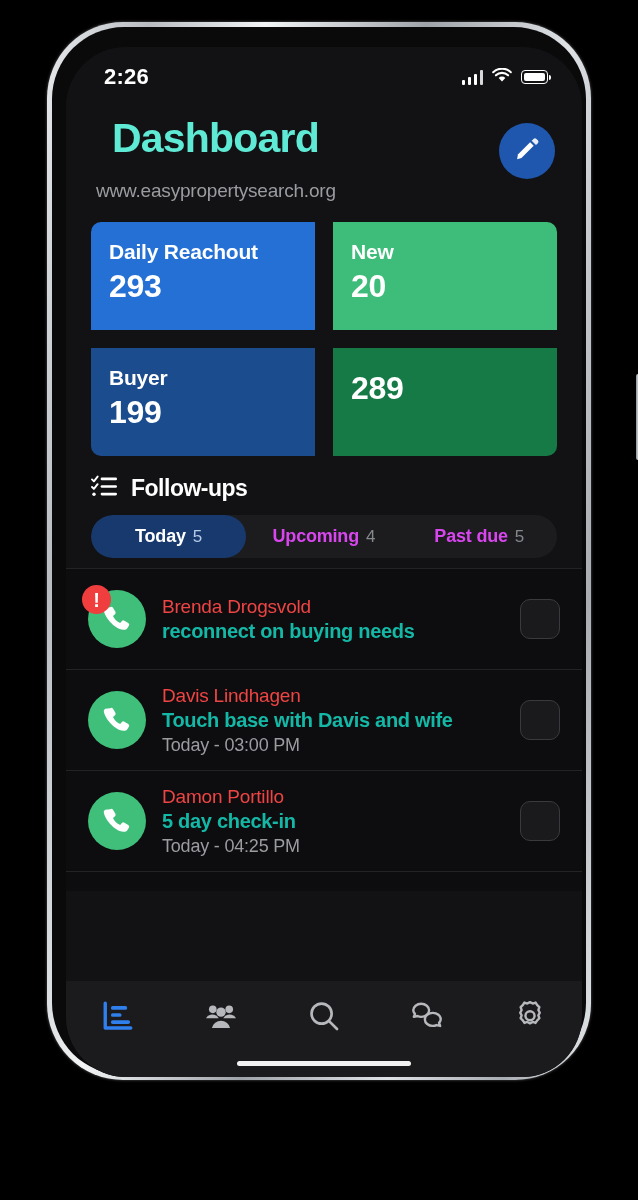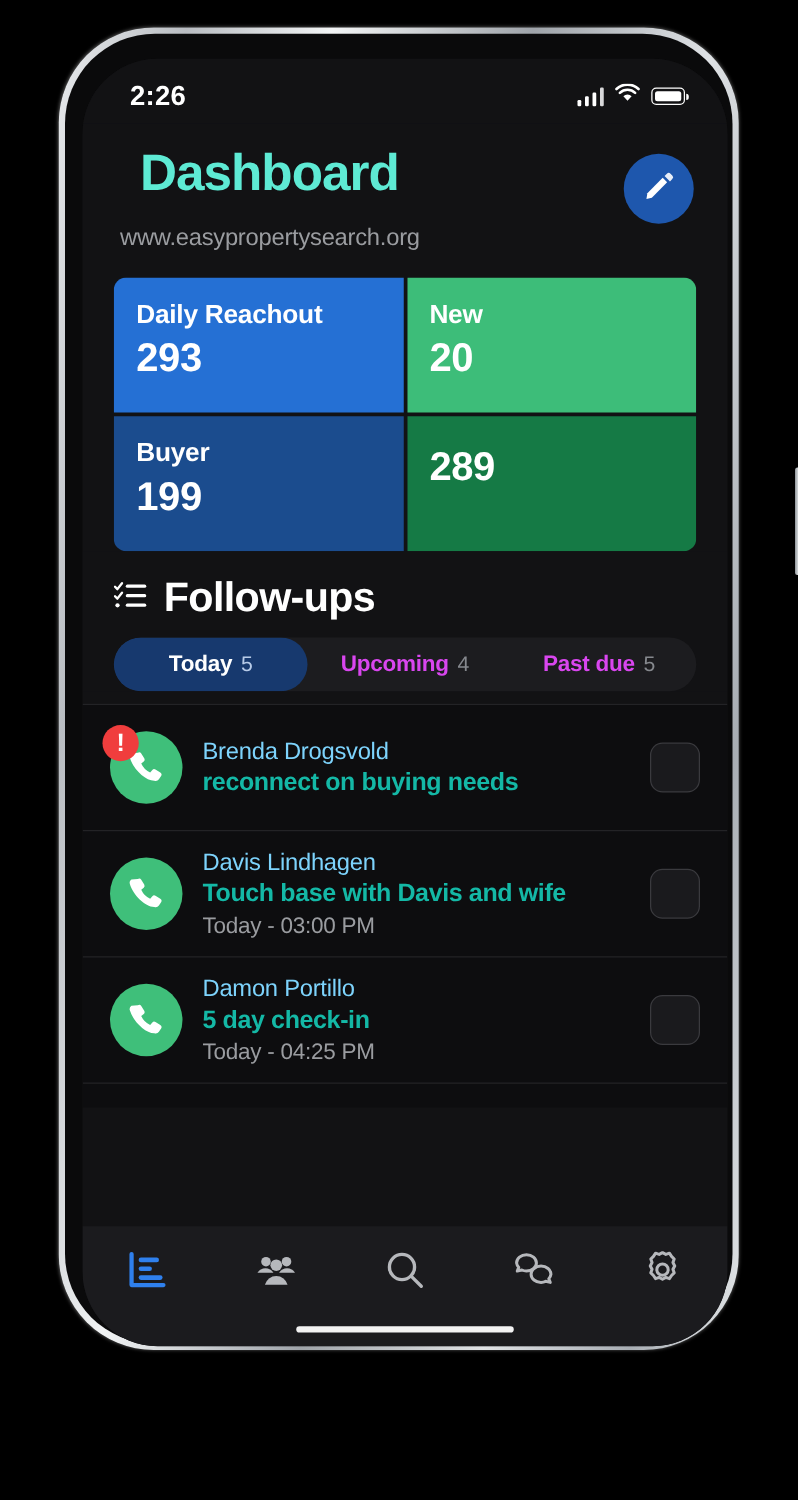--- a/index.html
+++ b/index.html
@@ -124,21 +124,21 @@
     align-items: center;
     justify-content: center;
     cursor: pointer;
   }
 
   
   #stat-grid {
     margin: 14px 25px 0 25px;
     display: grid;
     grid-template-columns: 1fr 1fr;
-    gap: 3px;
+    gap: 18px;
     border-radius: 10px;
     overflow: hidden;
   }
   .stat-card {
     padding: 18px 18px 20px 18px;
     min-height: 108px;
     cursor: pointer;
   }
   .stat-label {
     color: #ffffff;
@@ -156,21 +156,21 @@
 
   
   #followups-section { padding: 18px 25px 0 25px; background:#121214; }
   #followups-head {
     display: flex;
     align-items: center;
     gap: 13px;
   }
   #followups-title {
     color: #ffffff;
-    font-size: 33px;
+    font-size: 23px;
     font-weight: 700;
     letter-spacing: -0.5px;
   }
 
   #tab-bar {
     margin-top: 13px;
     display: flex;
     background: #1c1c1f;
     border-radius: 22px;
     height: 43px;
@@ -229,21 +229,21 @@
     color: #ffffff;
     font-size: 20px;
     font-weight: 700;
     display: flex;
     align-items: center;
     justify-content: center;
     line-height: 1;
   }
   .fu-text { flex: 1 1 auto; min-width: 0; }
   .fu-name {
-    color: #7dd3fc;
+    color: #ef4444;
     font-size: 19px;
     font-weight: 500;
     letter-spacing: -0.2px;
     white-space: nowrap;
     overflow: hidden;
     text-overflow: ellipsis;
   }
   .fu-task {
     color: #14b8a6;
     font-size: 20px;

